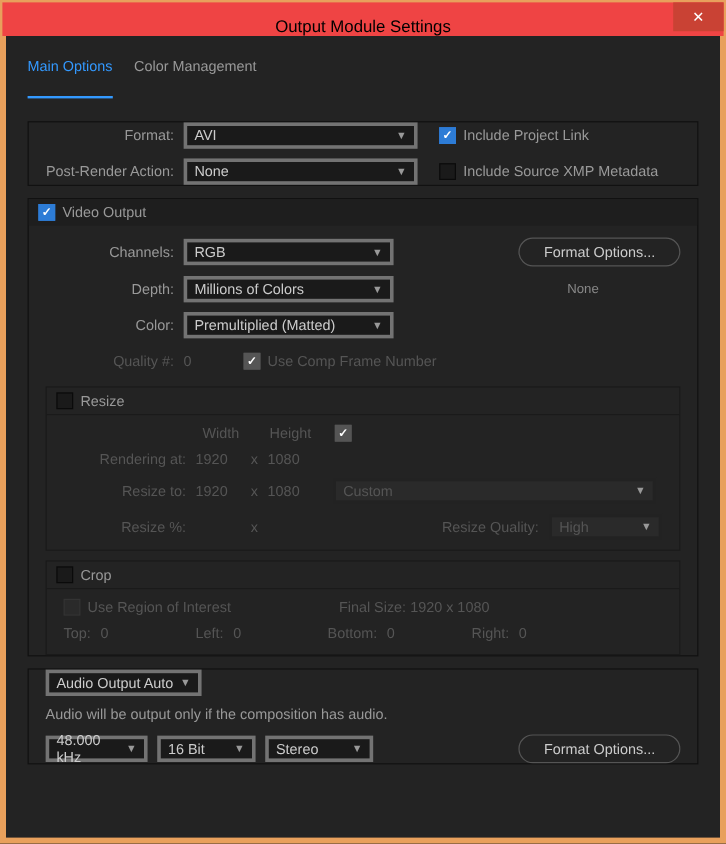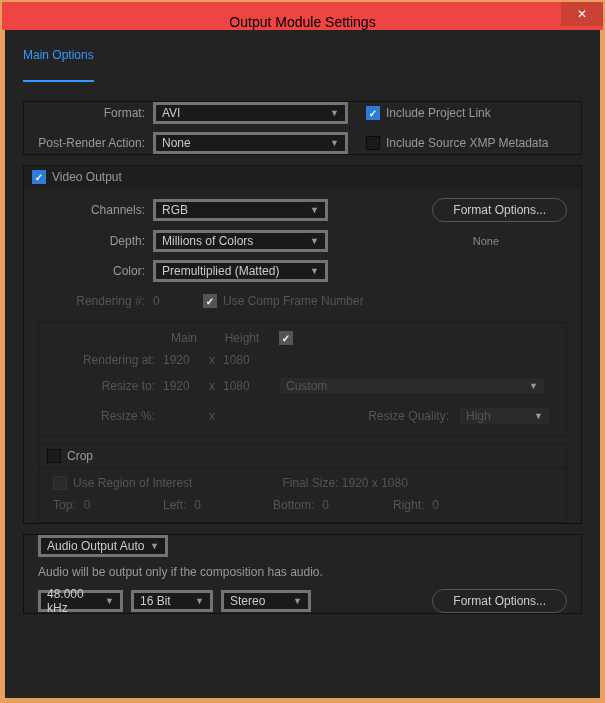--- a/index.html
+++ b/index.html
@@ -223,20 +223,21 @@
 <div class="window">
   <div class="titlebar">
     <span class="titlebar-title">Output Module Settings</span>
     <div class="close-btn">
       <span>✕</span>
     </div>
   </div>
   <div class="content">
     <div class="tabs">
       <div class="tab active">Main Options</div>
+      <div class="tab">Color Management</div>
     </div>
 
     <div class="panel">
       <div class="row">
         <div class="label-right">Format:</div>
         <div class="select" style="width:195px">
           <span>AVI</span>
           <span class="select-arrow">▼</span>
         </div>
         <div style="width:18px"></div>
@@ -282,31 +283,35 @@
         <span class="none-text" style="margin-right:68px">None</span>
       </div>
       <div class="row">
         <div class="label-right">Color:</div>
         <div class="select" style="width:175px">
           <span>Premultiplied (Matted)</span>
           <span class="select-arrow">▼</span>
         </div>
       </div>
       <div class="row" style="margin-bottom:10px">
-        <div class="label-right disabled-text">Rendering #:</div>
+        <div class="label-right disabled-text">Quality #:</div>
         <span class="disabled-text" style="width:50px">0</span>
         <span class="checkbox checked" style="background:#555;border-color:#555"></span>
         <span class="chk-label disabled">Use Comp Frame Number</span>
       </div>
 
       <div class="subsection">
+        <div class="sub-header">
+          <span class="checkbox"></span>
+          <span class="chk-label">Resize</span>
+        </div>
         <div class="sub-body">
           <div class="sub-row">
             <div class="sub-label"></div>
-            <span class="dim-val" style="text-align:center;width:42px">Main</span>
+            <span class="dim-val" style="text-align:center;width:42px">Width</span>
             <span class="dim-x"></span>
             <span class="dim-val" style="text-align:center;width:42px">Height</span>
             <div style="width:16px"></div>
             <span class="checkbox checked" style="background:#555;border-color:#555"></span>
           </div>
           <div class="sub-row">
             <div class="sub-label">Rendering at:</div>
             <span class="dim-val">1920</span>
             <span class="dim-x">x</span>
             <span class="dim-val">1080</span>

